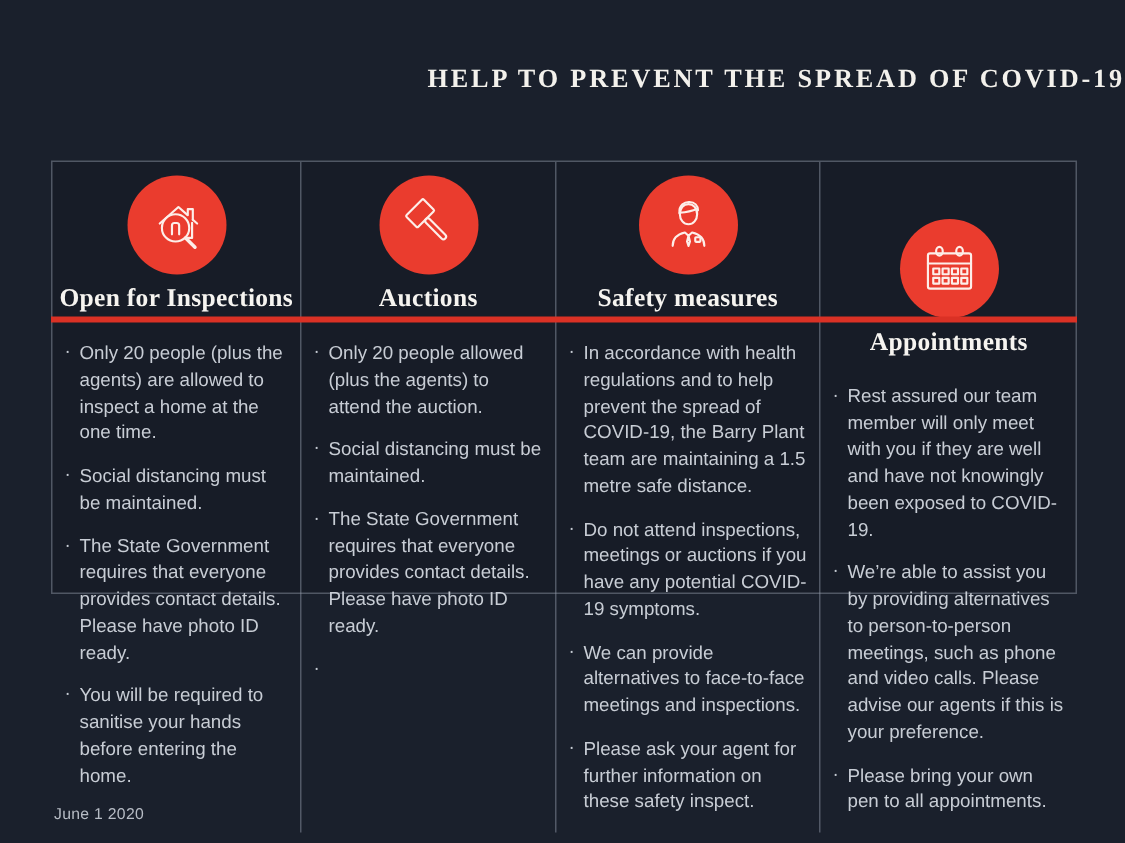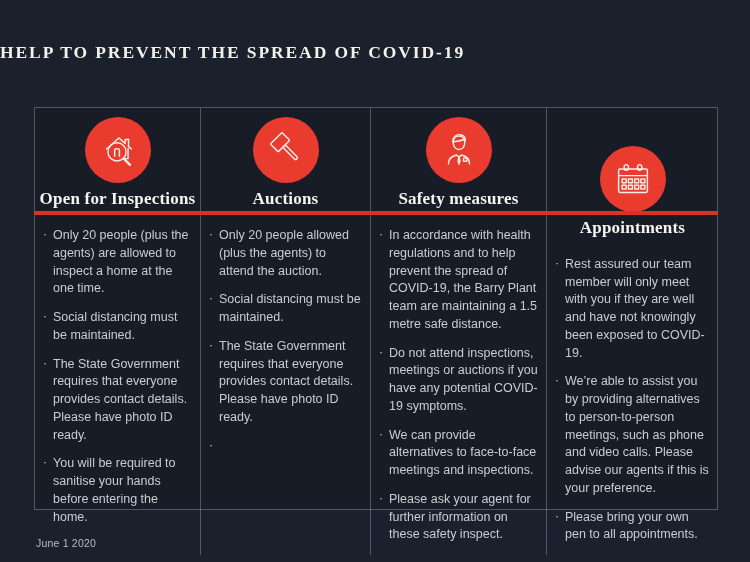--- a/index.html
+++ b/index.html
@@ -8,31 +8,31 @@
     position: relative;
     overflow: hidden;
     background: var(--bg, #1a202c);
     font-family: "Liberation Sans", sans-serif;
     -webkit-font-smoothing: antialiased;
   }
   .page-title {
     position: absolute;
     left: 0; right: 0; top: 42px;
     margin: 0;
-    text-align: left;
+    text-align: right;
     font-family: "Liberation Serif", serif;
     font-weight: 700;
     font-size: 17.5px;
     letter-spacing: 1.9px;
     color: #f3f1ec;
   }
   .table {
     position: absolute;
     left: 34px; top: 107px;
-    width: 684px; height: 403px;
+    width: 684px; height: 289px;
     box-sizing: border-box;
     border: 1px solid rgba(150, 160, 175, 0.45);
     background: var(--cellbg, #171c27);
   }
   .columns-grid {
     display: grid;
     grid-template-columns: 166px 170px 176px 171px;
     height: 100%;
   }
   .col {

